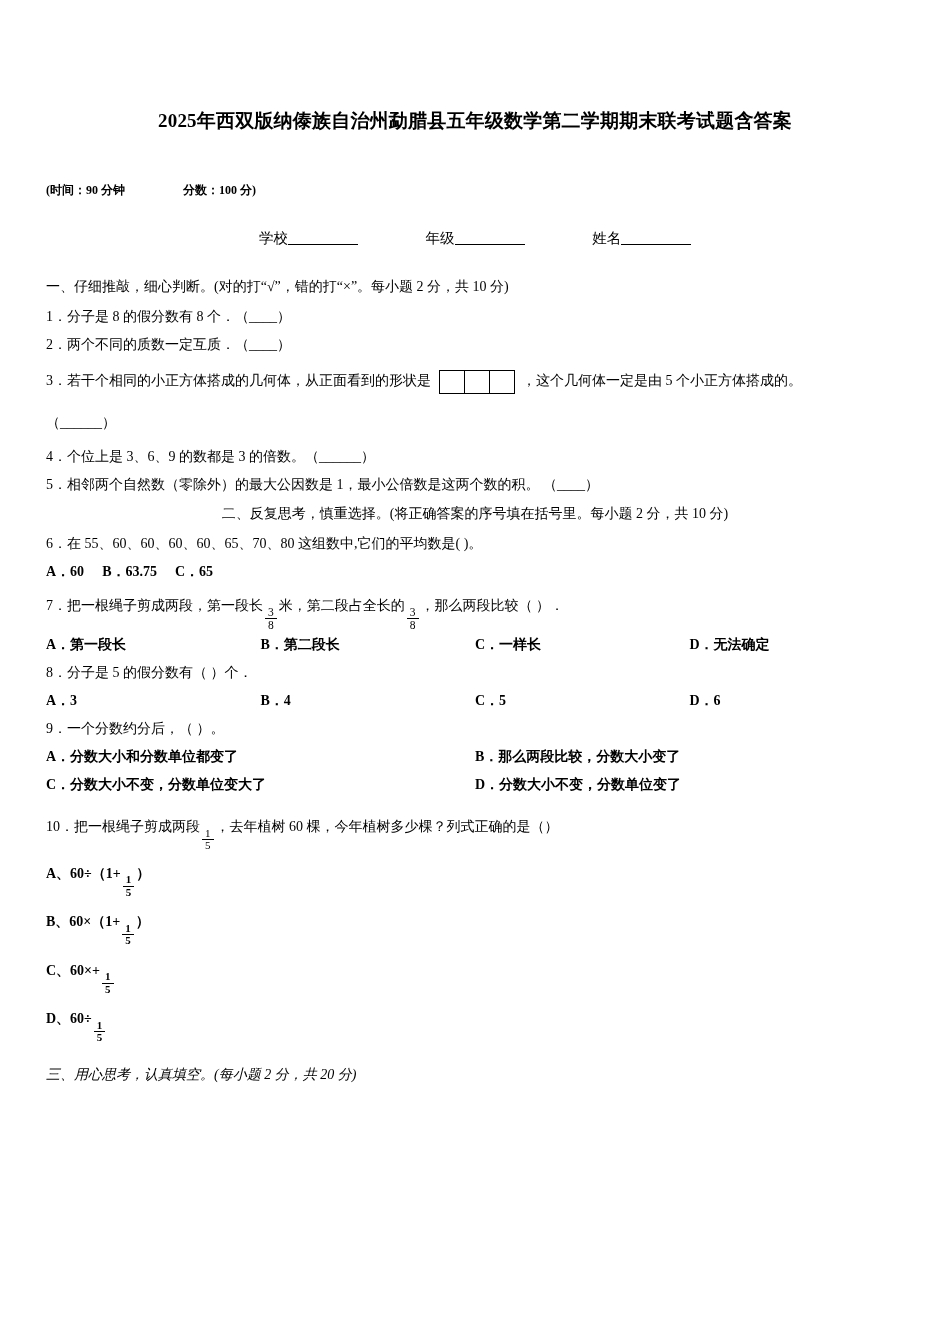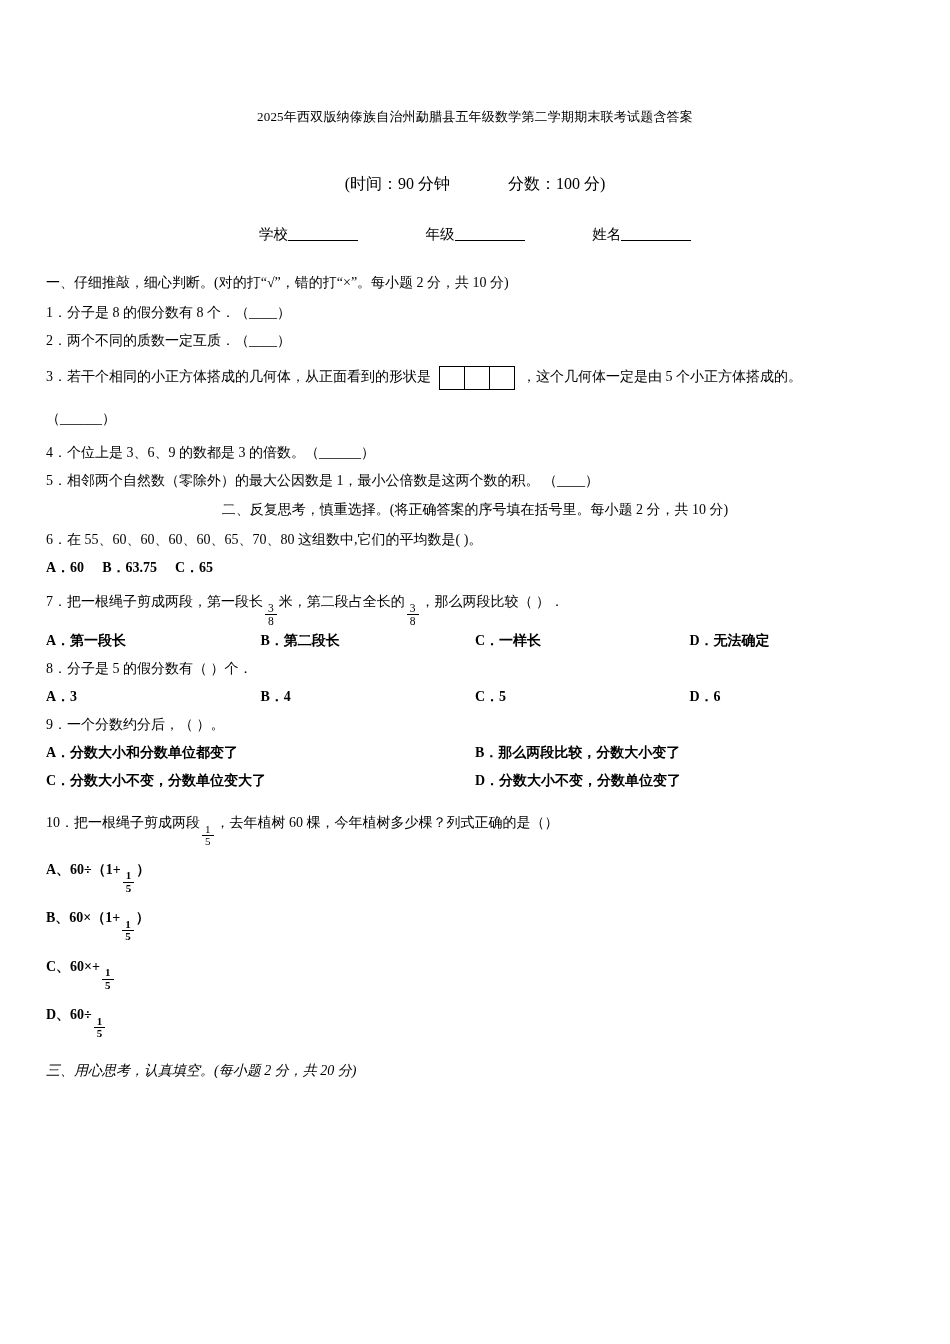--- a/index.html
+++ b/index.html
@@ -17,31 +17,30 @@
   }
   .page {
     width: 950px;
     height: 1344px;
     box-sizing: border-box;
     padding: 0 46px;
     position: relative;
   }
   .doc-title {
     text-align: center;
-    font-size: 13px;
-    font-weight: normal;
+    font-size: 19px;
+    font-weight: bold;
     margin-top: 108px;
     letter-spacing: 0.2px;
     white-space: nowrap;
   }
   .exam-meta {
-    text-align: center;
-    font-size: 16px;
+    font-size: 12px;
     margin-top: 48px;
-    font-weight: 400;
+    font-weight: 700;
   }
   .exam-meta .gap {
     display: inline-block;
     width: 58px;
   }
   .blanks-row {
     text-align: center;
     font-size: 14.5px;
     margin-top: 30px;
   }

